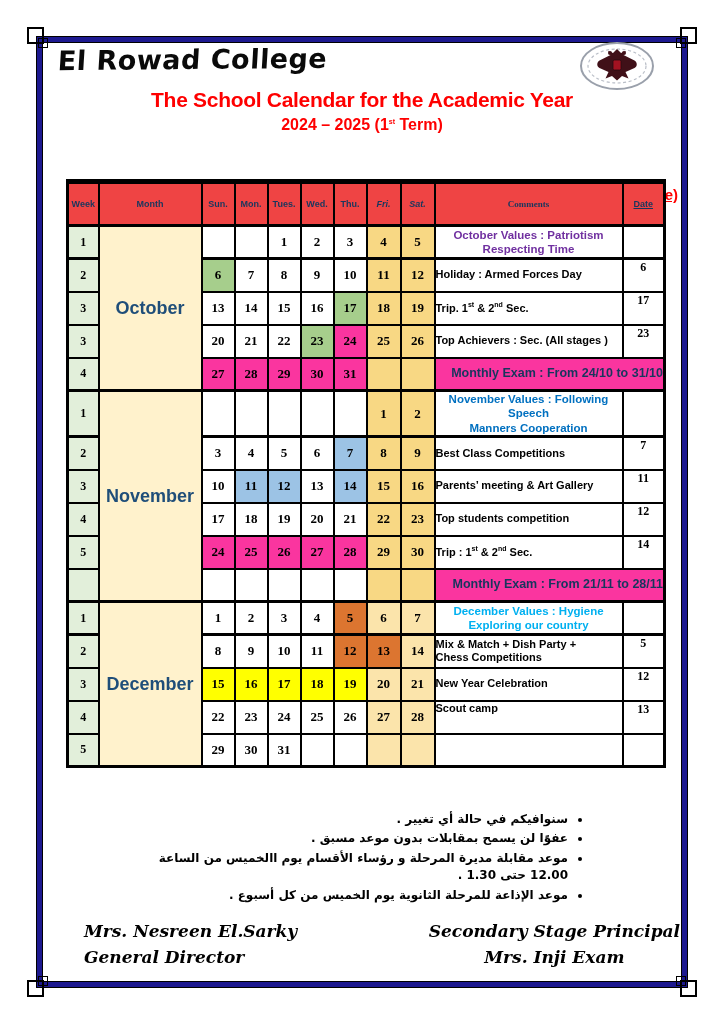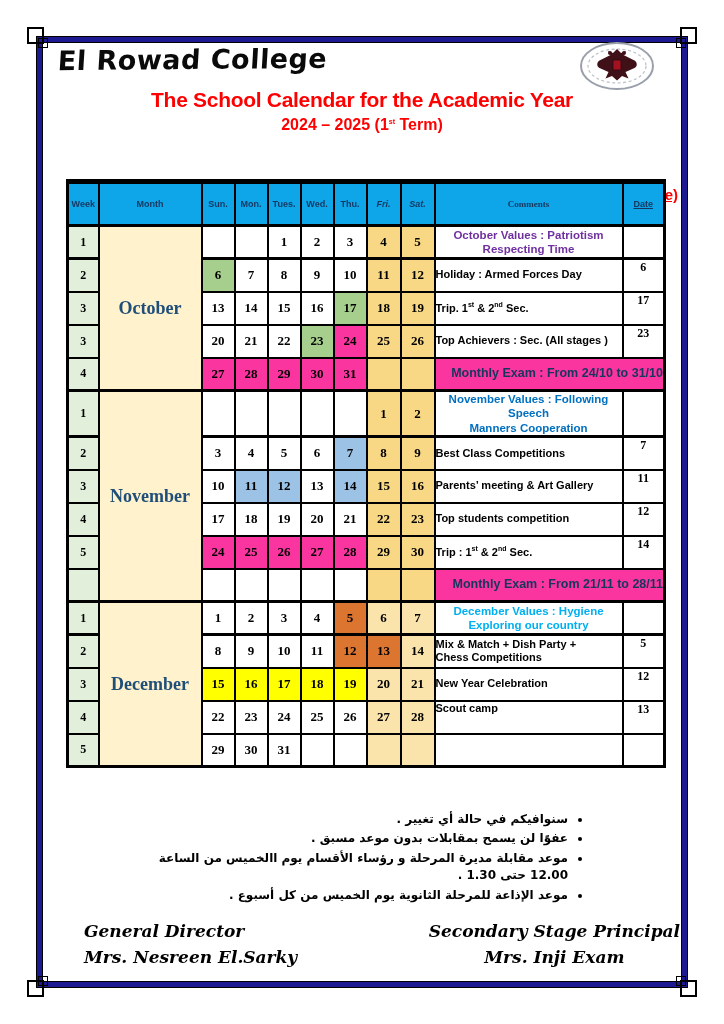--- a/index.html
+++ b/index.html
@@ -39,30 +39,30 @@
     font-size: 15px; text-decoration: underline; margin-top: 36px;
   }
 
   
   table.cal {
     position: absolute; left: 66px; top: 179px; width: 597px;
     border-collapse: collapse; table-layout: fixed;
     border: 3px solid #000; border-top: 5px solid #000;
   }
   table.cal th, table.cal td { border: 2px solid #000; padding: 0; overflow: hidden; }
-  table.cal thead th { height: 44px; background: #0ea5e9; color: #17375e; font-size: 9px; border-bottom: 3px solid #000; }
+  table.cal thead th { height: 44px; background: #ef4444; color: #17375e; font-size: 9px; border-bottom: 3px solid #000; }
   th.day-h { font-size: 10px; }
   th.fri-sat { color: #e00000; font-size: 13px; font-style: italic; }
   th.comments-h { color: #2e75b6; font-size: 17px; font-family: "Liberation Serif", serif; }
   th.date-h { font-size: 11px; text-decoration: underline; }
   tr.month-start > th, tr.month-start > td { border-top: 3px solid #000; }
   tr.values-row > td { border-bottom: 3px solid #000; }
   td { height: 33px; }
   td.week-cell { background: #e2efda; text-align: center; font-weight: bold; font-size: 12px; font-family: "Liberation Serif", serif; }
-  td.month-cell { background: #fff2cc; color: #1f4e79; text-align: center; font-weight: bold; font-size: 18px; font-family: Liberation Serif, serif; }
+  td.month-cell { background: #fff2cc; color: #1f4e79; text-align: center; font-weight: bold; font-size: 18px; font-family: Liberation Sans, sans-serif; }
   td.day { text-align: center; font-weight: bold; font-size: 13px; font-family: "Liberation Serif", serif; color: #000; }
   .bg-g { background: #f8d884; }
   .bg-l { background: #fbe4ab; }
   .bg-n { background: #a6ce8c; }
   .bg-b { background: #9cc3e5; }
   .bg-p { background: #fa359f; }
   .bg-y { background: #ffff00; }
   .bg-o { background: #dc7530; }
   td.comment-cell { padding: 1px 5px; font-size: 11px; font-weight: bold; color: #000; line-height: 1.25; }
   td.c-values { text-align: center; font-size: 11.5px; }
@@ -345,21 +345,21 @@
   <div class="notes">
     <ul>
         <li>سنوافيكم في حالة أي تغيير .</li>
         <li>عفوًا لن يسمح بمقابلات بدون موعد مسبق .</li>
         <li>موعد مقابلة مديرة المرحلة و رؤساء الأقسام يوم  االخميس من الساعة 12.00 حتى 1.30 .</li>
         <li>موعد الإذاعة للمرحلة الثانوية يوم الخميس من كل أسبوع .</li>
       </ul>
   </div>
 
   <div class="footer-left">
+    <div>Mrs. Nesreen El.Sarky</div>
     <div>General  Director</div>
-    <div>Mrs. Nesreen El.Sarky</div>
   </div>
   <div class="footer-right">
     <div>Secondary Stage Principal</div>
     <div>Mrs. Inji  Exam</div>
   </div>
 
 </div>
 
 </body></html>

